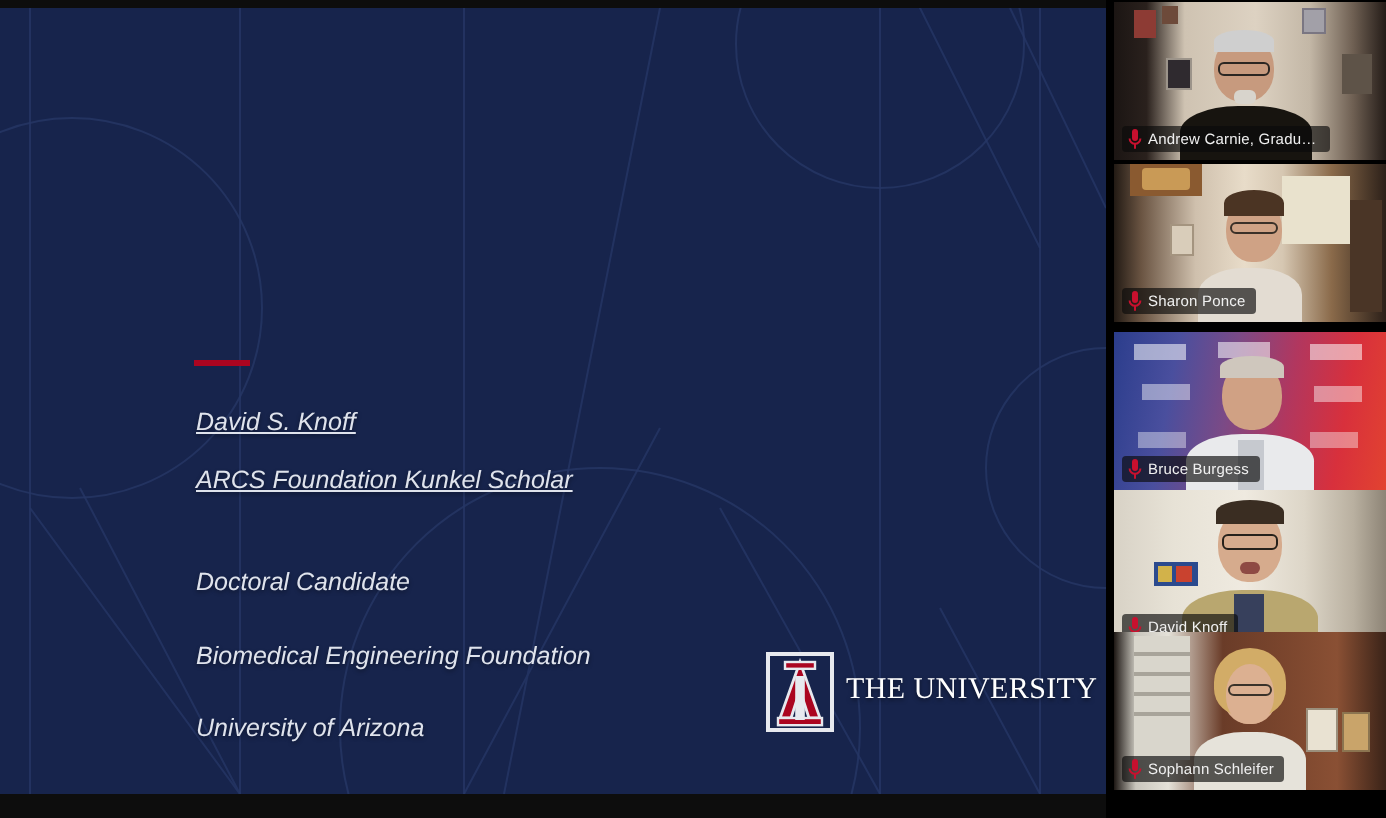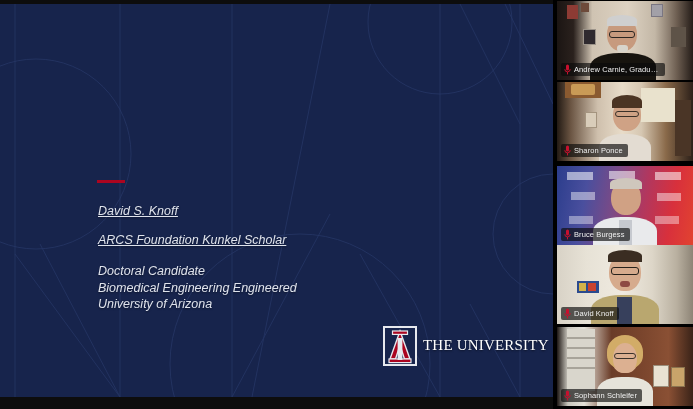--- a/index.html
+++ b/index.html
@@ -37,21 +37,21 @@
     position:absolute; left:97px; top:176px;
     width:28px; height:3px; background:#ab0520;
   }
   .slide-sub {
     position:absolute; left:98px; top:201px; width:380px;
     color:#dfe3ec; font-style:italic; font-size:12.5px; line-height:1.05;
     text-shadow:0 1px 2px rgba(0,0,0,.4);
   }
   .sub-line { margin-bottom:1px;text-decoration:underline; }
   .sub-block-gap { height:15px; }
-  .sub-tight { line-height:1.32; }
+  .sub-tight { line-height:1.32;margin-top:20px; }
 
   
   .ua-logo {
     position:absolute; left:383px; top:322px;
     display:flex; align-items:center; gap:6px;
   }
   .ua-mark { width:34px; height:40px; display:block; }
   .ua-word { display:flex; flex-direction:row; line-height:1.02; }
   .ua-word span {
     color:#fff; font-family:"Liberation Serif", serif;
@@ -131,21 +131,21 @@
 
       <div class="slide-inner">
         <div class="title-rule"></div>
 
         <div class="slide-sub">
           <div class="sub-line">David S. Knoff</div>
           <div class="sub-block-gap"></div>
           <div class="sub-line">ARCS Foundation Kunkel Scholar</div>
           <div class="sub-block-gap"></div>
           <div class="sub-tight">Doctoral Candidate</div>
-          <div class="sub-tight">Biomedical Engineering Engineered</div>
+          <div class="sub-tight">Biomedical Engineering Foundation</div>
           <div class="sub-tight">University of Arizona</div>
         </div>
 
         <div class="ua-logo">
           <svg class="ua-mark" viewBox="0 0 34 40">
             <rect x="1" y="1" width="32" height="38" fill="#17244c" stroke="#e7e9ee" stroke-width="2"></rect>
             <path d="M17 5 L27 33 L21.5 33 L17 19 L12.5 33 L7 33 Z" fill="#ab0520" stroke="#e7e9ee" stroke-width="1.4"></path>
             <rect x="9.5" y="5" width="15" height="3.4" fill="#ab0520" stroke="#e7e9ee" stroke-width="1.2"></rect>
             <rect x="6" y="33" width="22" height="3.6" fill="#ab0520" stroke="#e7e9ee" stroke-width="1.2"></rect>
             <rect x="14.6" y="12" width="4.8" height="22" fill="#e7e9ee"></rect>
@@ -252,21 +252,21 @@
       <div class="namebar">
         <svg class="mic" viewBox="0 0 7 11">
           <rect x="2" y="0.5" width="3" height="6" rx="1.5" fill="#c8102e"></rect>
           <path d="M0.8 5.2 a2.7 2.7 0 0 0 5.4 0" fill="none" stroke="#c8102e" stroke-width="1"></path>
           <line x1="3.5" y1="8" x2="3.5" y2="10.4" stroke="#c8102e" stroke-width="1"></line>
         </svg>
         <span>David Knoff</span>
       </div>
     </div>
 
-    <div class="tile" style="top:327px;">
+    <div class="tile" style="top:316px;">
       <div class="tile-bg" style="background:
            linear-gradient(90deg,#1d1714 0%,#c9c6bd 8%,#e4e1d8 20%,#6a3c28 40%,#7a452d 62%,#8a5034 82%,#3a2318 100%);"></div>
       <div class="tile-scene">
         <div style="position:absolute;left:10px;top:2px;width:28px;height:62px;background:#d9d6cc;"></div>
         <div style="position:absolute;left:10px;top:10px;width:28px;height:2px;background:#a8a49a;"></div>
         <div style="position:absolute;left:10px;top:20px;width:28px;height:2px;background:#a8a49a;"></div>
         <div style="position:absolute;left:10px;top:30px;width:28px;height:2px;background:#a8a49a;"></div>
         <div style="position:absolute;left:10px;top:40px;width:28px;height:2px;background:#a8a49a;"></div>
         <div style="position:absolute;left:96px;top:38px;width:16px;height:22px;background:#e9e2d2;border:1px solid #9b8f7c;"></div>
         <div style="position:absolute;left:114px;top:40px;width:14px;height:20px;background:#c9a46a;border:1px solid #8b7450;"></div>

